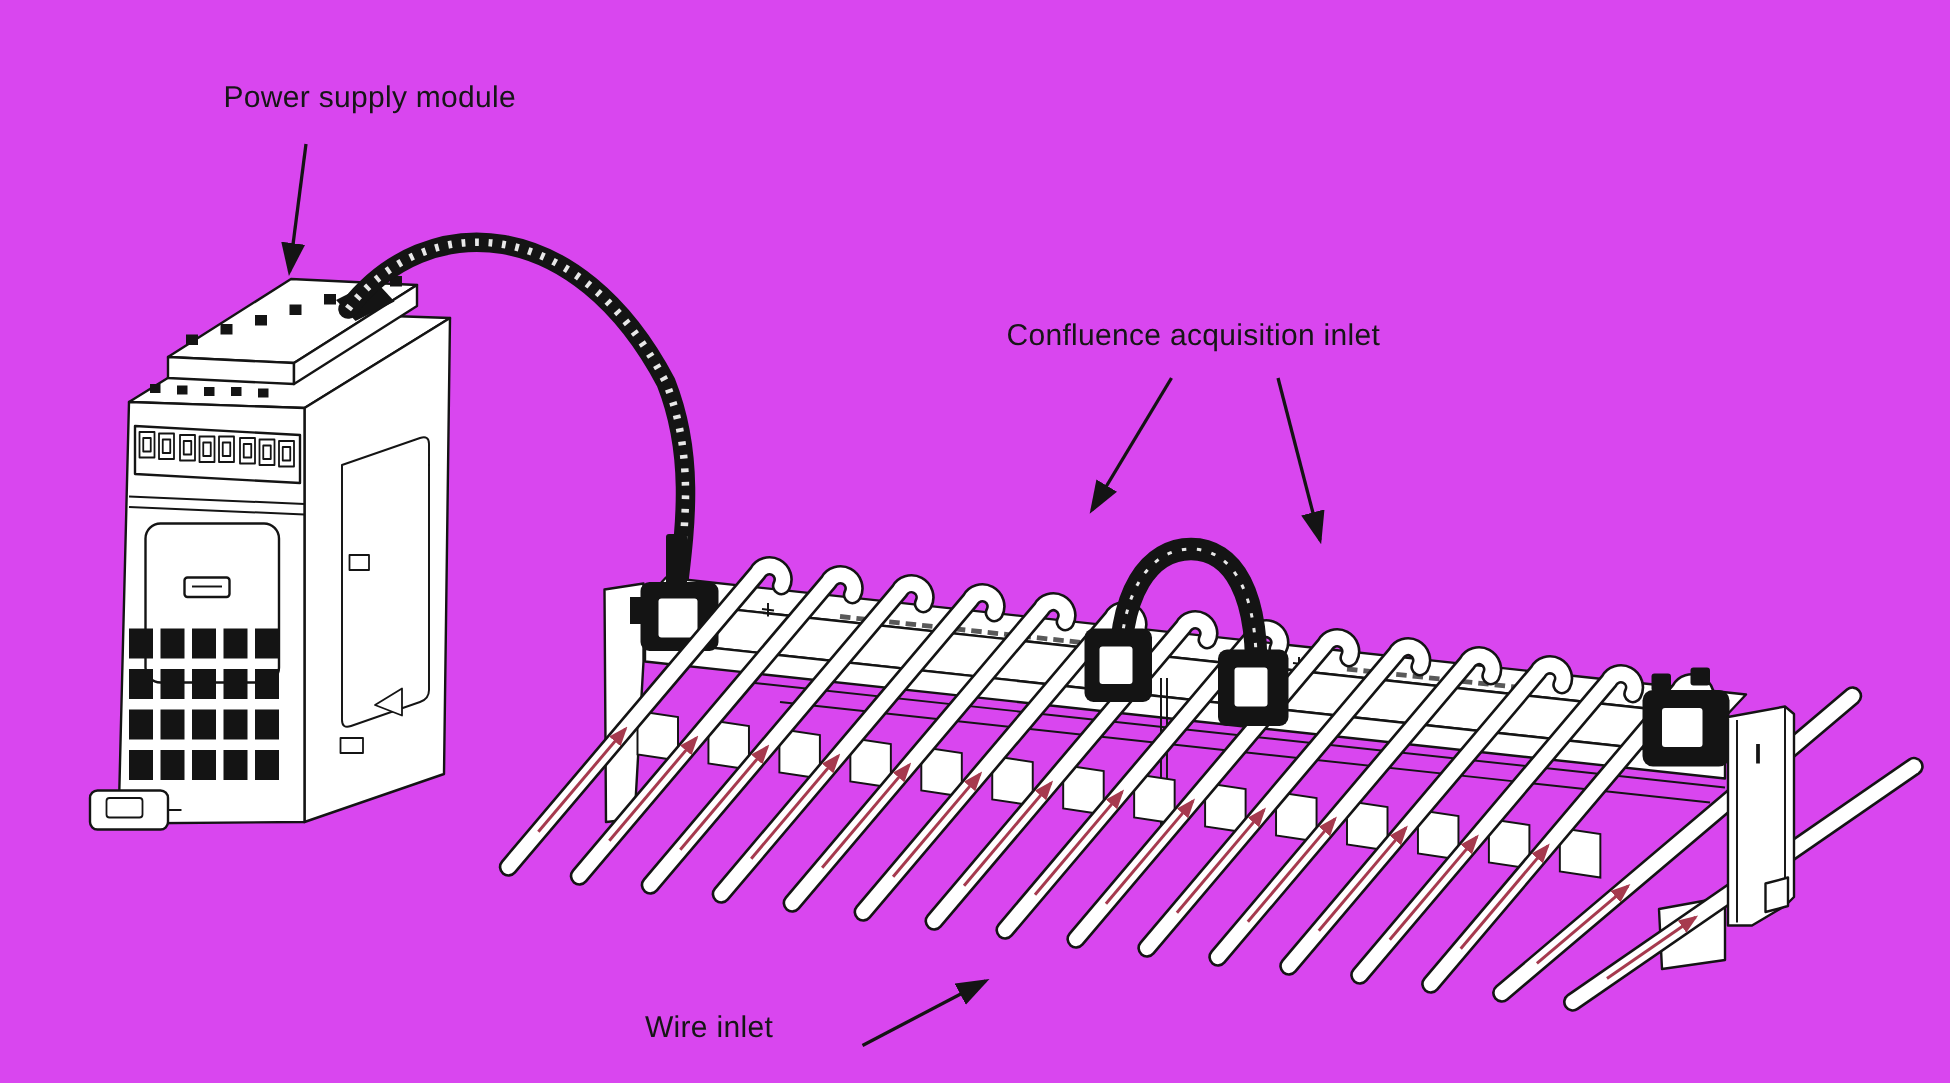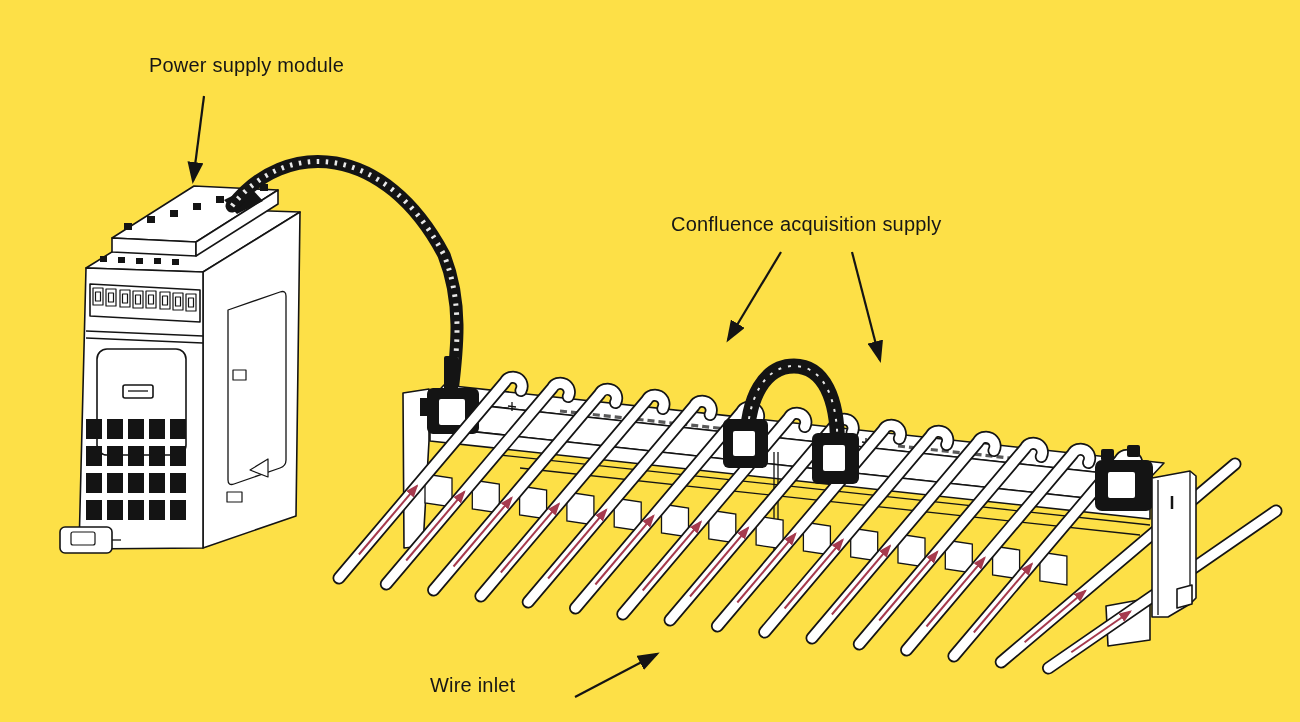--- a/index.html
+++ b/index.html
@@ -21,21 +21,21 @@
   .band-tex{fill:none;stroke:#fff;stroke-width:2;stroke-dasharray:3 7;opacity:.9}
   .tube-o{fill:none;stroke:#141414;stroke-width:13;stroke-linecap:round;stroke-linejoin:round}
   .tube-f{fill:none;stroke:#ffffff;stroke-width:9.5;stroke-linecap:round;stroke-linejoin:round}
   .slot{fill:#ffffff;stroke:#141414;stroke-width:1.3}
   .inlet-arrow{stroke-width:2;fill:none}
   .ann{stroke:#141414;stroke-width:2.2;fill:none}
 </style>
 </head>
 <body>
 
-<div class="stage" style="background: #fde047;">
+<div class="stage" style="background: #d946ef;">
 
 <svg width="1300" height="722" viewBox="0 0 1300 722">
   <defs>
     <marker id="blackhead" markerUnits="userSpaceOnUse" markerWidth="22" markerHeight="16" refX="19" refY="8" orient="auto">
       <path d="M0,0 L22,8 L0,16 Z" fill="#141414"></path>
     </marker>
     <marker id="redhead" markerUnits="userSpaceOnUse" markerWidth="13" markerHeight="10" refX="11" refY="5" orient="auto">
       <path id="redhead-path" d="M0,0 L13,5 L0,10 Z" fill="#a63a4e"></path>
     </marker>
   </defs>
@@ -291,15 +291,15 @@
 
   <g>
     <line class="ann" x1="204" y1="96" x2="193" y2="181" marker-end="url(#blackhead)"></line>
     <line class="ann" x1="781" y1="252" x2="728" y2="340" marker-end="url(#blackhead)"></line>
     <line class="ann" x1="852" y1="252" x2="880" y2="360" marker-end="url(#blackhead)"></line>
     <line class="ann" x1="575" y1="697" x2="657" y2="654" marker-end="url(#blackhead)"></line>
   </g>
 </svg>
 
 <div class="diagram-label" style="left:149px;top:54px">Power supply module</div>
-<div class="diagram-label" style="left:671px;top:213px">Confluence acquisition supply</div>
+<div class="diagram-label" style="left:671px;top:213px">Confluence acquisition inlet</div>
 <div class="diagram-label" style="left:430px;top:674px">Wire inlet</div>
 </div>
 
 </body></html>

